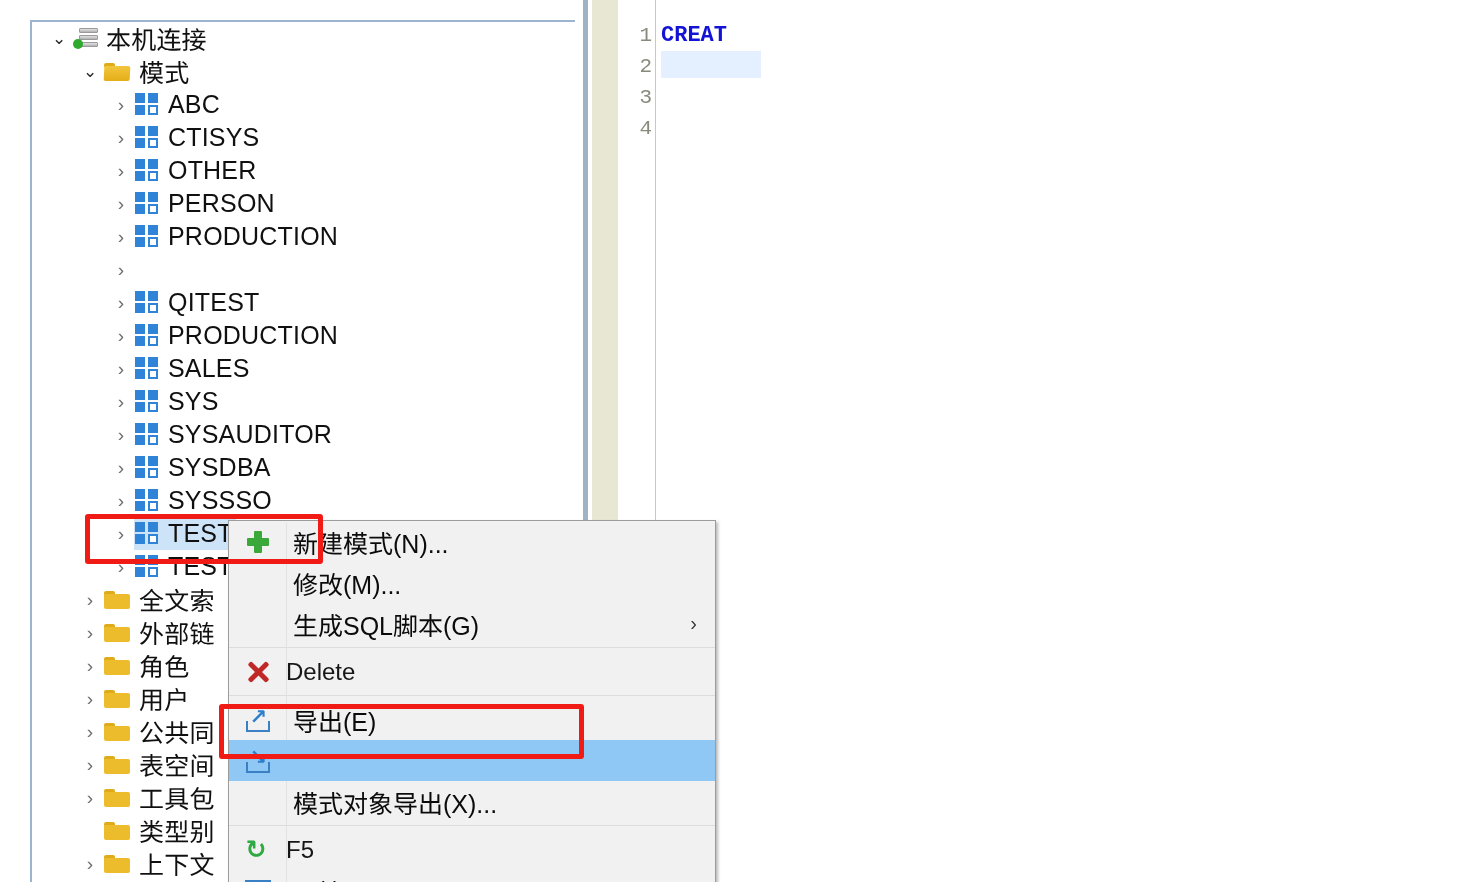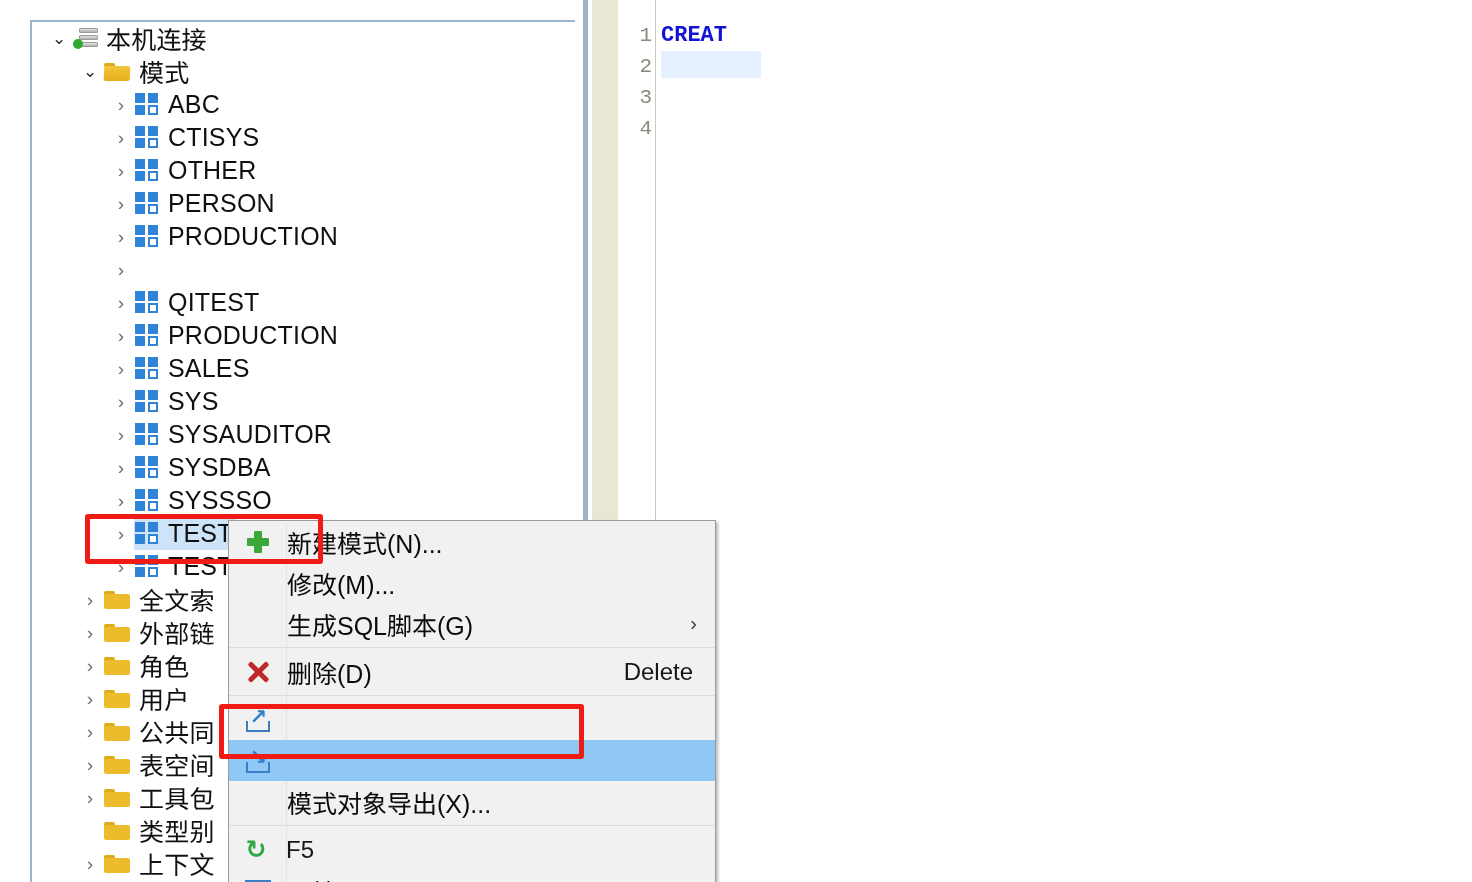--- a/index.html
+++ b/index.html
@@ -158,21 +158,21 @@
     position: relative;
     display: flex;
     align-items: center;
     height: 41px;
     font-size: 25px;
     color: #0b0b0b;
     white-space: nowrap;
   }
   .mi.hi { background: #8fc8f5; }
   .mi .micon { width: 57px; flex: 0 0 57px; display: flex; align-items: center; justify-content: center; }
-  .mi .mlabel { padding-left: 1px; flex: 1 1 auto; }
+  .mi .mlabel { padding-left: 7px; flex: 1 1 auto; }
   .mi .maccel { padding-right: 22px; color: #161616; font-size: 24px; }
   .mi .submark { padding-right: 18px; color: #3a3a3a; font-size: 20px; }
   .msep { height: 1px; background: #dcdcdc; margin: 3px 0 3px 0; }
 
   
   .g { position: relative; display: inline-block; }
 
   .g-plus { width: 24px; height: 24px; }
   .g-plus::before, .g-plus::after {
     content: ""; position: absolute; background: #3aa93a; border-radius: 1px;
@@ -543,31 +543,31 @@
       <div class="mi">
         <span class="micon"></span>
         <span class="mlabel">生成SQL脚本(G)</span>
         <span class="submark">›</span>
       </div>
       <div class="msep"></div>
       <div class="mi">
         <span class="micon">
           <span class="g g-x"></span>
         </span>
-        <span class="mlabel">删除(D)</span>
         <span class="maccel">Delete</span>
       </div>
       <div class="msep"></div>
       <div class="mi">
         <span class="micon">
           <span class="g g-export">
             <span class="arr">↗</span>
             <span class="tray"></span>
           </span>
         </span>
+        <span class="mlabel">导出(E)</span>
       </div>
       <div class="mi hi">
         <span class="micon">
           <span class="g g-import">
             <span class="arr">↘</span>
             <span class="tray"></span>
           </span>
         </span>
       </div>
       <div class="mi">

